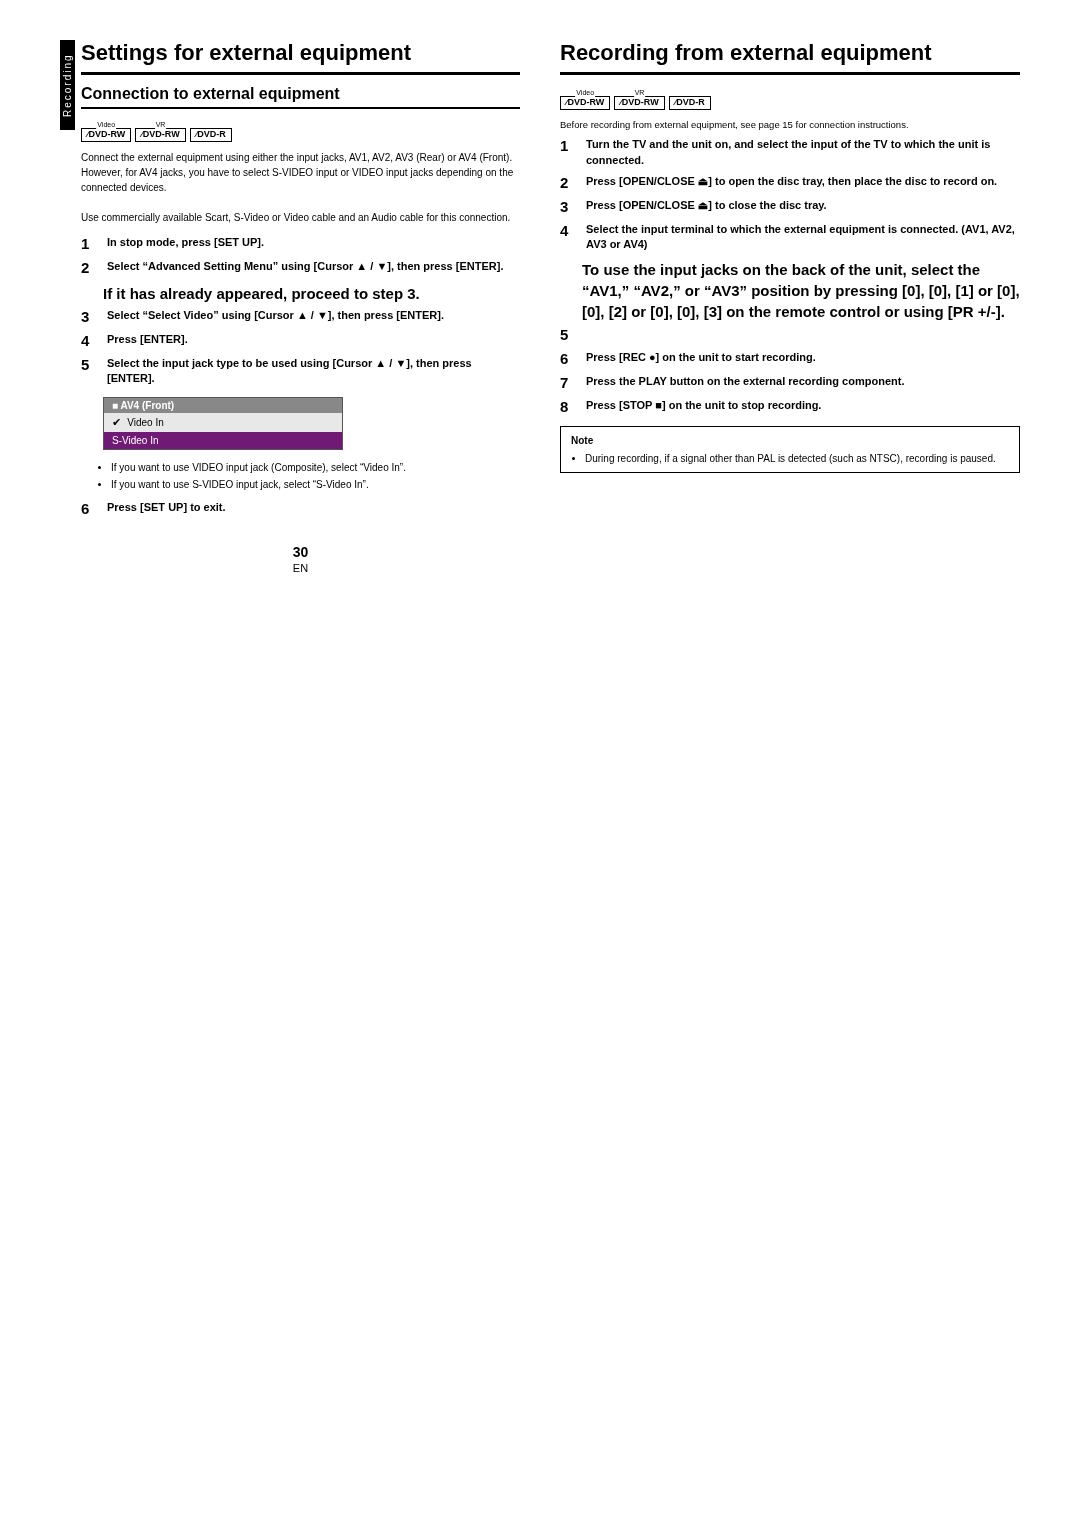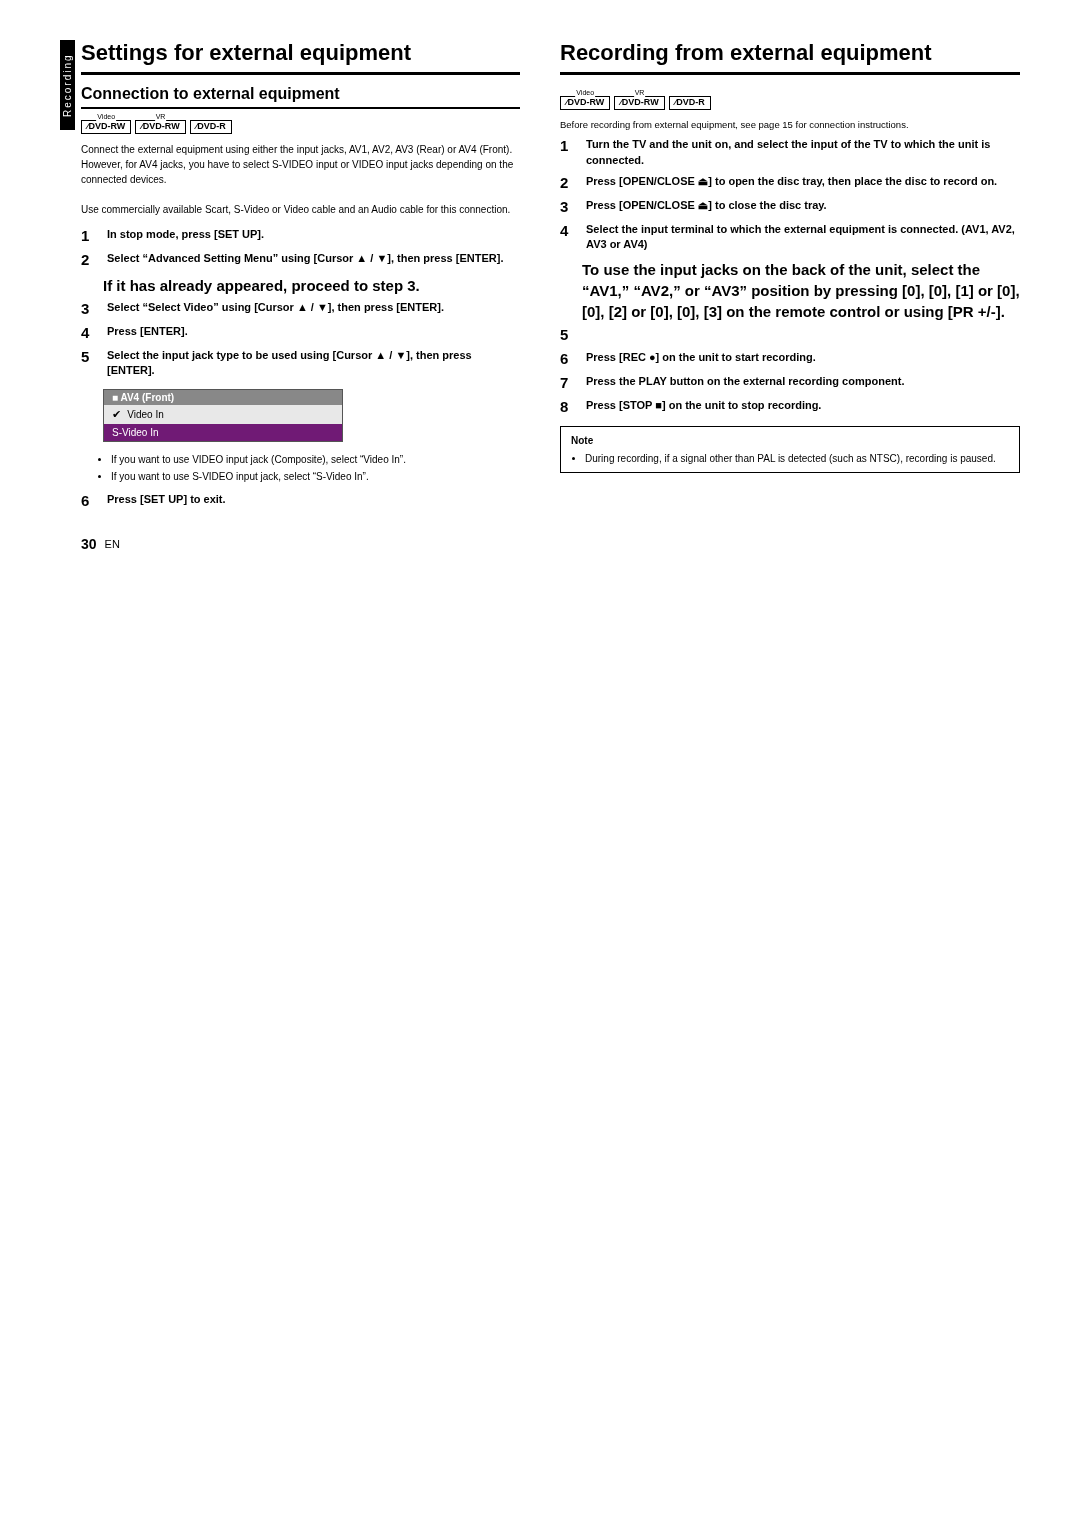--- a/index.html
+++ b/index.html
@@ -39,21 +39,21 @@
       font-weight: bold;
       border-bottom: 3px solid #000;
       padding-bottom: 6px;
       margin-bottom: 10px;
     }
     .sub-section-title {
       font-size: 16px;
       font-weight: bold;
       border-bottom: 2px solid #000;
       padding-bottom: 4px;
-      margin-bottom: 0;
+      margin-bottom: 8px;
     }
     .dvd-badges {
       display: flex;
       flex-direction: row;
       gap: 4px;
       margin-bottom: 8px;
       align-items: center;
     }
     .dvd-badge {
       border: 1.5px solid #000;
@@ -158,23 +158,23 @@
       font-size: 10px;
       line-height: 1.5;
     }
     .note-title {
       font-weight: bold;
       font-size: 10px;
       margin-bottom: 3px;
     }
     .page-num {
       display: flex;
-      flex-direction: row;
-      align-items: center;
-      gap: 8px;
+      flex-direction: column;
+      align-items: center;
+      gap: 2px;
       margin-top: auto;
       padding-top: 20px;
     }
     .page-num-text {
       font-size: 14px;
       font-weight: bold;
     }
     .page-num-en {
       font-size: 11px;
     }

